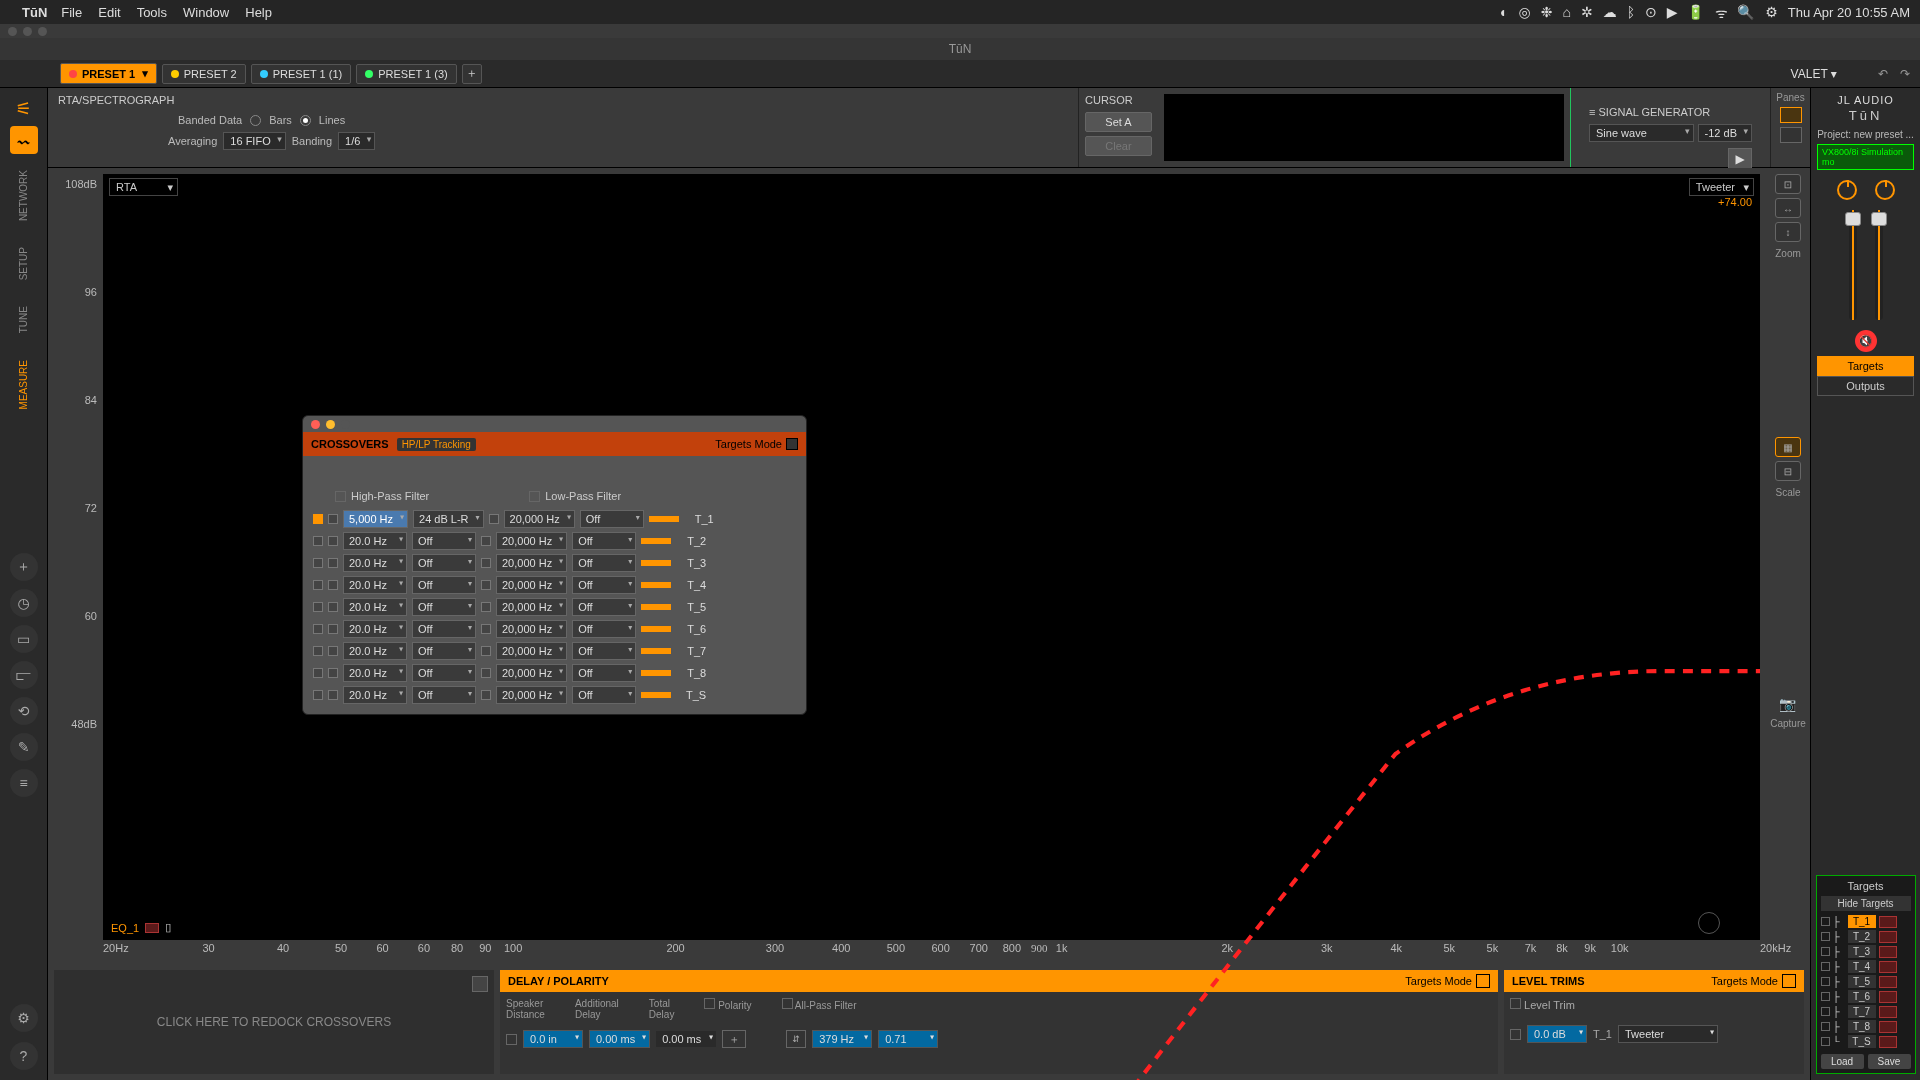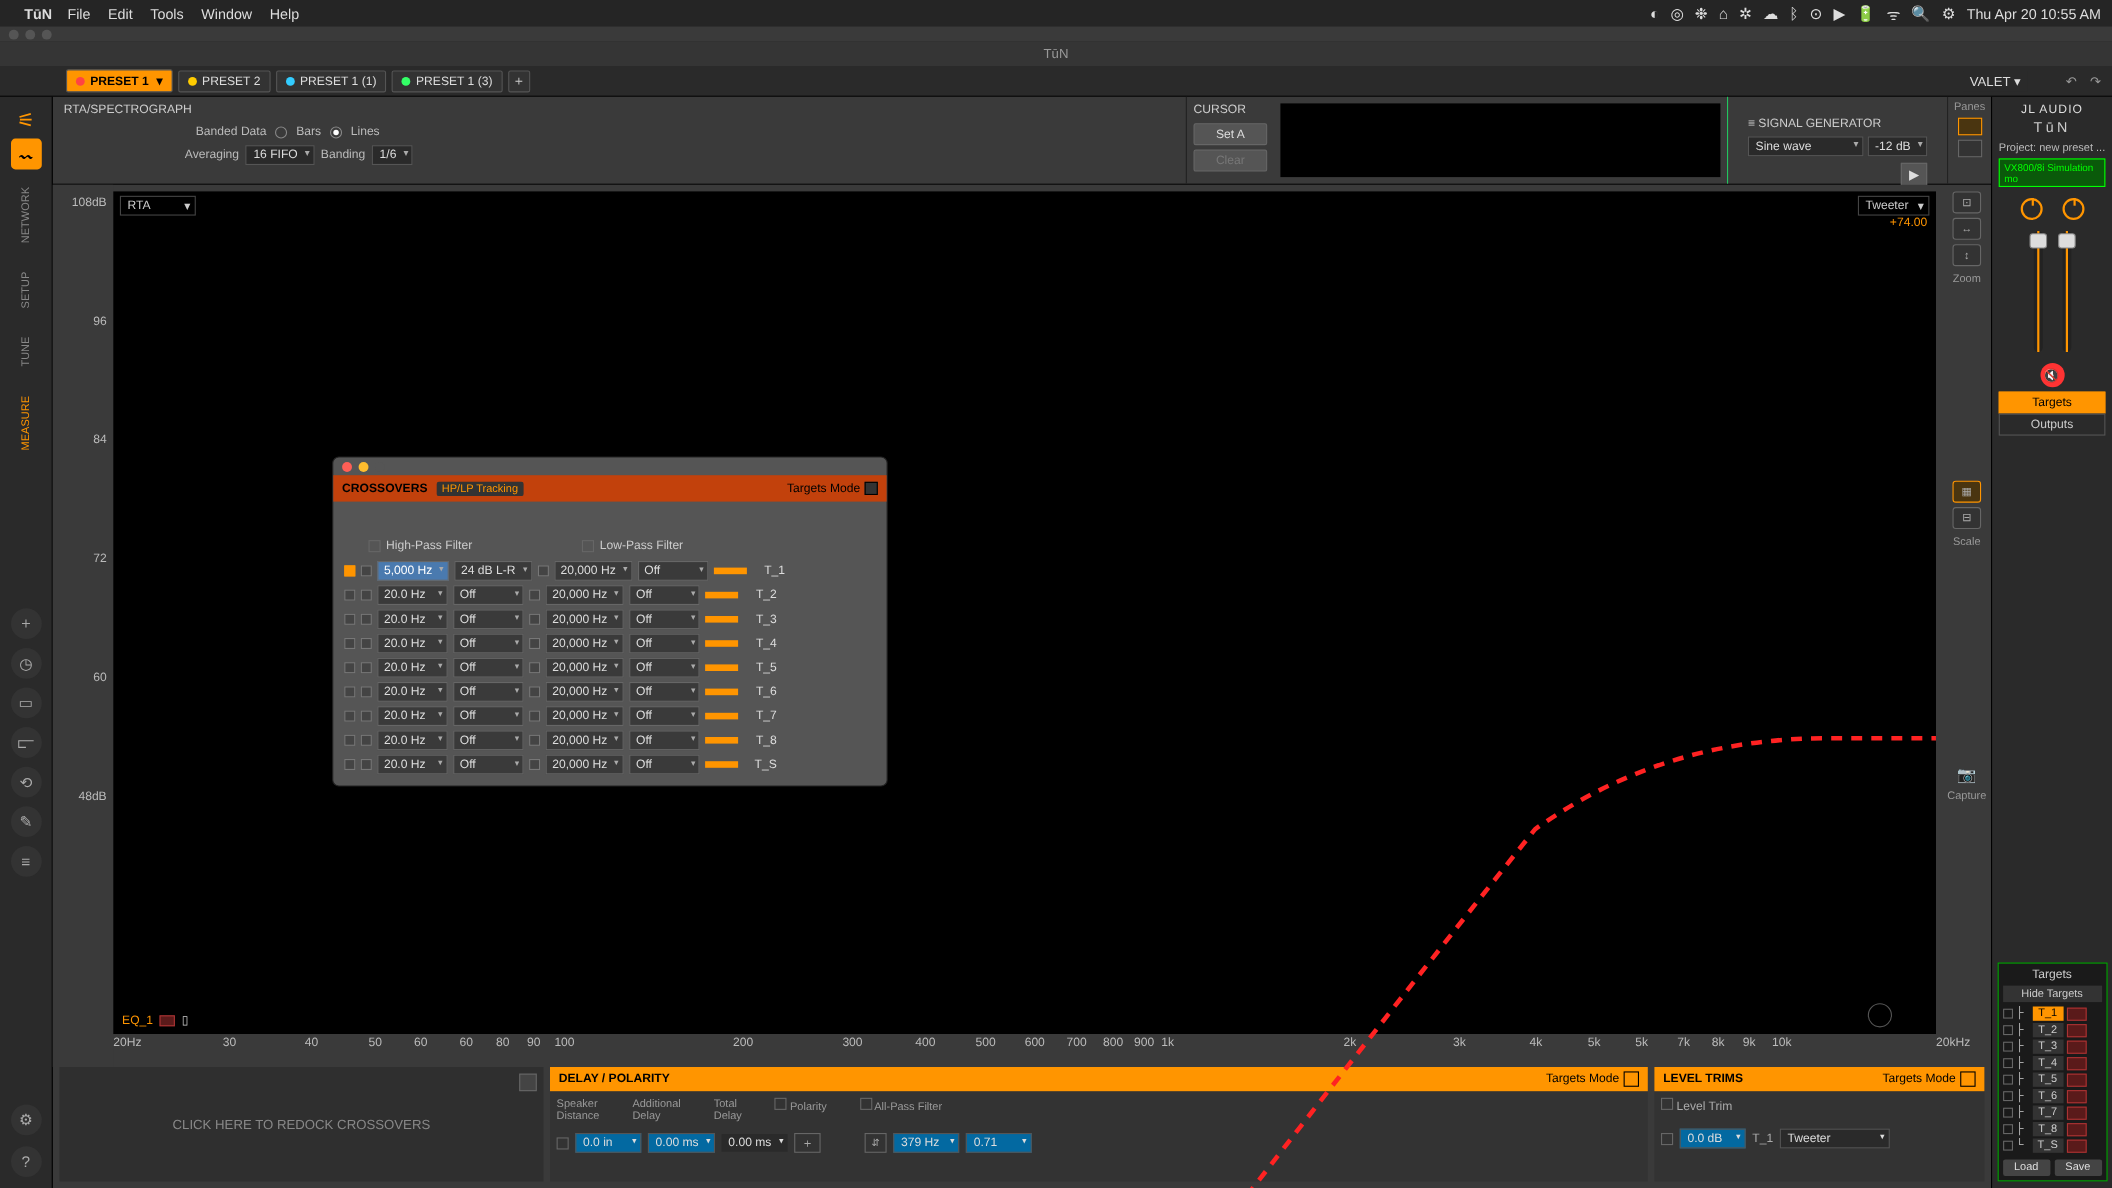--- a/index.html
+++ b/index.html
@@ -328,21 +328,21 @@
           <span class="xt" style="left: 21%;">80</span>
           <span class="xt" style="left: 22.7%;">90</span>
           <span class="xt" style="left: 24.2%;">100</span>
           <span class="xt" style="left: 34%;">200</span>
           <span class="xt" style="left: 40%;">300</span>
           <span class="xt" style="left: 44%;">400</span>
           <span class="xt" style="left: 47.3%;">500</span>
           <span class="xt" style="left: 50%;">600</span>
           <span class="xt" style="left: 52.3%;">700</span>
           <span class="xt" style="left: 54.3%;">800</span>
-          <span class="xt" style="left: 56%;">900</span>
+          <span class="xt" style="left: 56%; font-family: Liberation Serif, serif;">900</span>
           <span class="xt" style="left: 57.5%;">1k</span>
           <span class="xt" style="left: 67.5%;">2k</span>
           <span class="xt" style="left: 73.5%;">3k</span>
           <span class="xt" style="left: 77.7%;">4k</span>
           <span class="xt" style="left: 80.9%;">5k</span>
           <span class="xt" style="left: 83.5%;">5k</span>
           <span class="xt" style="left: 85.8%;">7k</span>
           <span class="xt" style="left: 87.7%;">8k</span>
           <span class="xt" style="left: 89.4%;">9k</span>
           <span class="xt" style="left: 91%;">10k</span>

